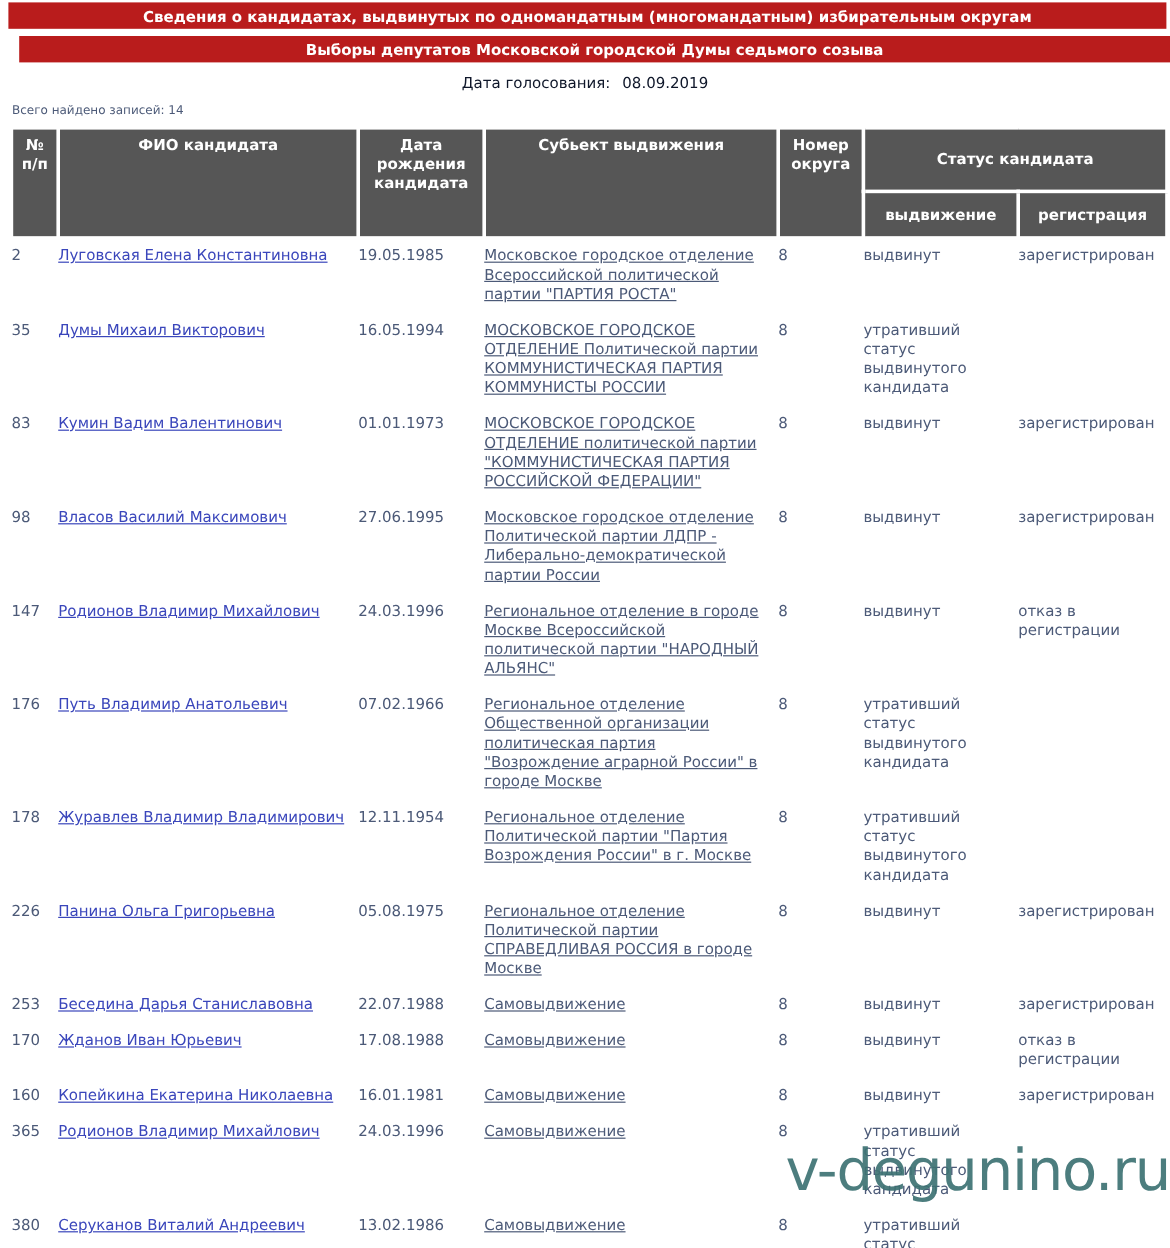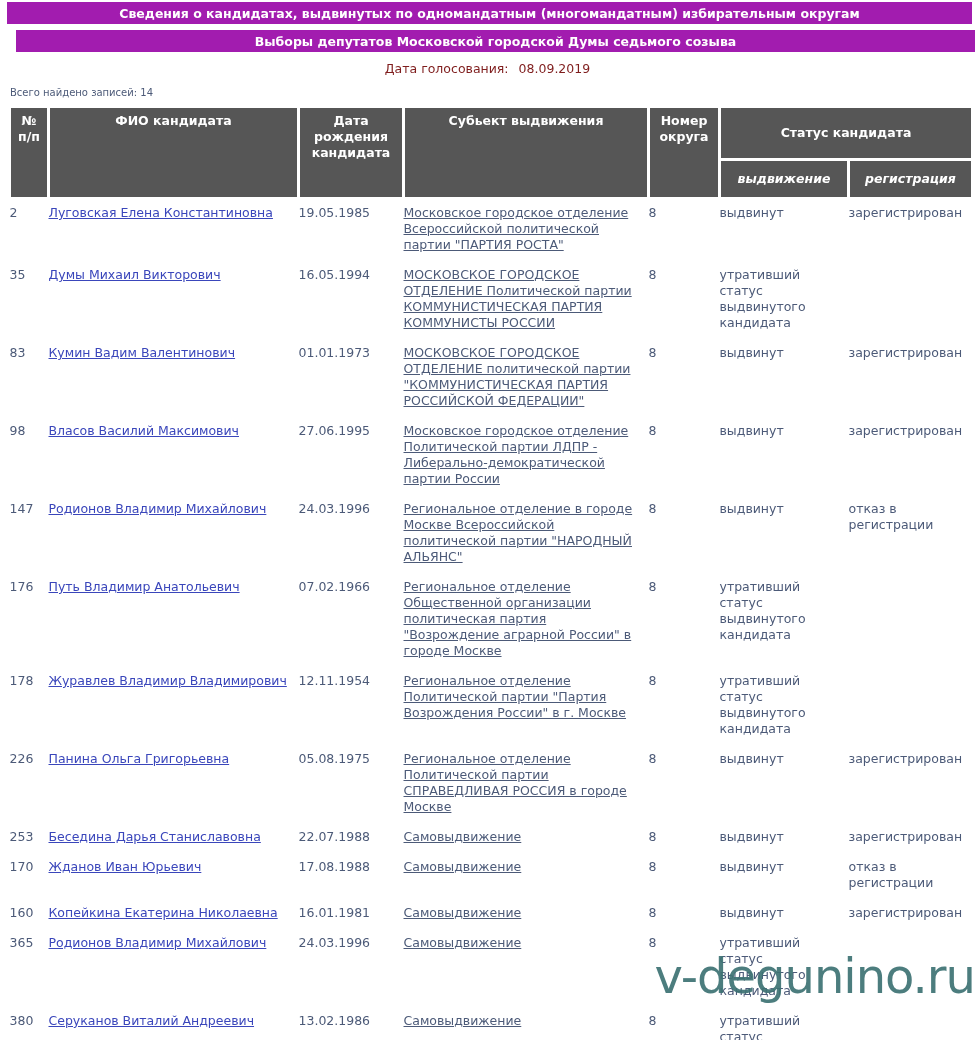--- a/index.html
+++ b/index.html
@@ -3,46 +3,46 @@
 <meta charset="utf-8">
 <style>
   html,body{margin:0;padding:0;}
   body{
     width:975px;height:1040px;overflow:hidden;position:relative;
     background:#ffffff;
     font-family:"DejaVu Sans","Liberation Sans",sans-serif;
     font-size:12.5px;color:#4c5a78;
   }
   .title-bar{
-    background:#a21caf;color:#ffffff;font-weight:bold;
+    background:#b91c1c;color:#ffffff;font-weight:bold;
     text-align:center;font-size:12.5px;line-height:15px;
     padding:4px 6px 3px 6px;
   }
   .bar1{margin:2px 3px 0 7px;}
   .bar2{margin:6px 0 0 16px;}
   .vote-date{
-    text-align:center;margin-top:9px;font-size:12.5px;color:#7f1d1d;
+    text-align:center;margin-top:9px;font-size:12.5px;color:#0f172a;
   }
   .vote-date .val{margin-left:10px;}
   .records{
     margin:11px 0 7px 10px;font-size:10px;color:#4c5a78;
   }
   table.cands{
     margin-left:8px;width:963px;
     border-collapse:collapse;table-layout:fixed;
   }
   table.cands th{
     background:#565656;color:#ffffff;font-weight:bold;font-size:12.5px;
     border:3px solid #ffffff;line-height:16px;
     padding:5px 4px;text-align:center;
   }
   th.vtop{vertical-align:top;}
   th.vmid{vertical-align:middle;}
   tr.hrow1 th{height:40px;}
-  tr.hrow2 th{height:26px;font-style:italic;}
+  tr.hrow2 th{height:26px;}
   table.cands td{
     vertical-align:top;line-height:16px;color:#4c5a78;
     padding:5px 8px 9px 0;border:none;font-size:12.5px;
   }
   td.c-num{padding-left:7px;}
   td.c-name{padding-left:5px;padding-right:6px;}
   td.c-birth{padding-right:6px;}
   td.c-subj{padding-right:12px;text-decoration:underline;}
   td.c-distr{padding-left:3px;}
   td.c-nom{padding-right:18px;}

